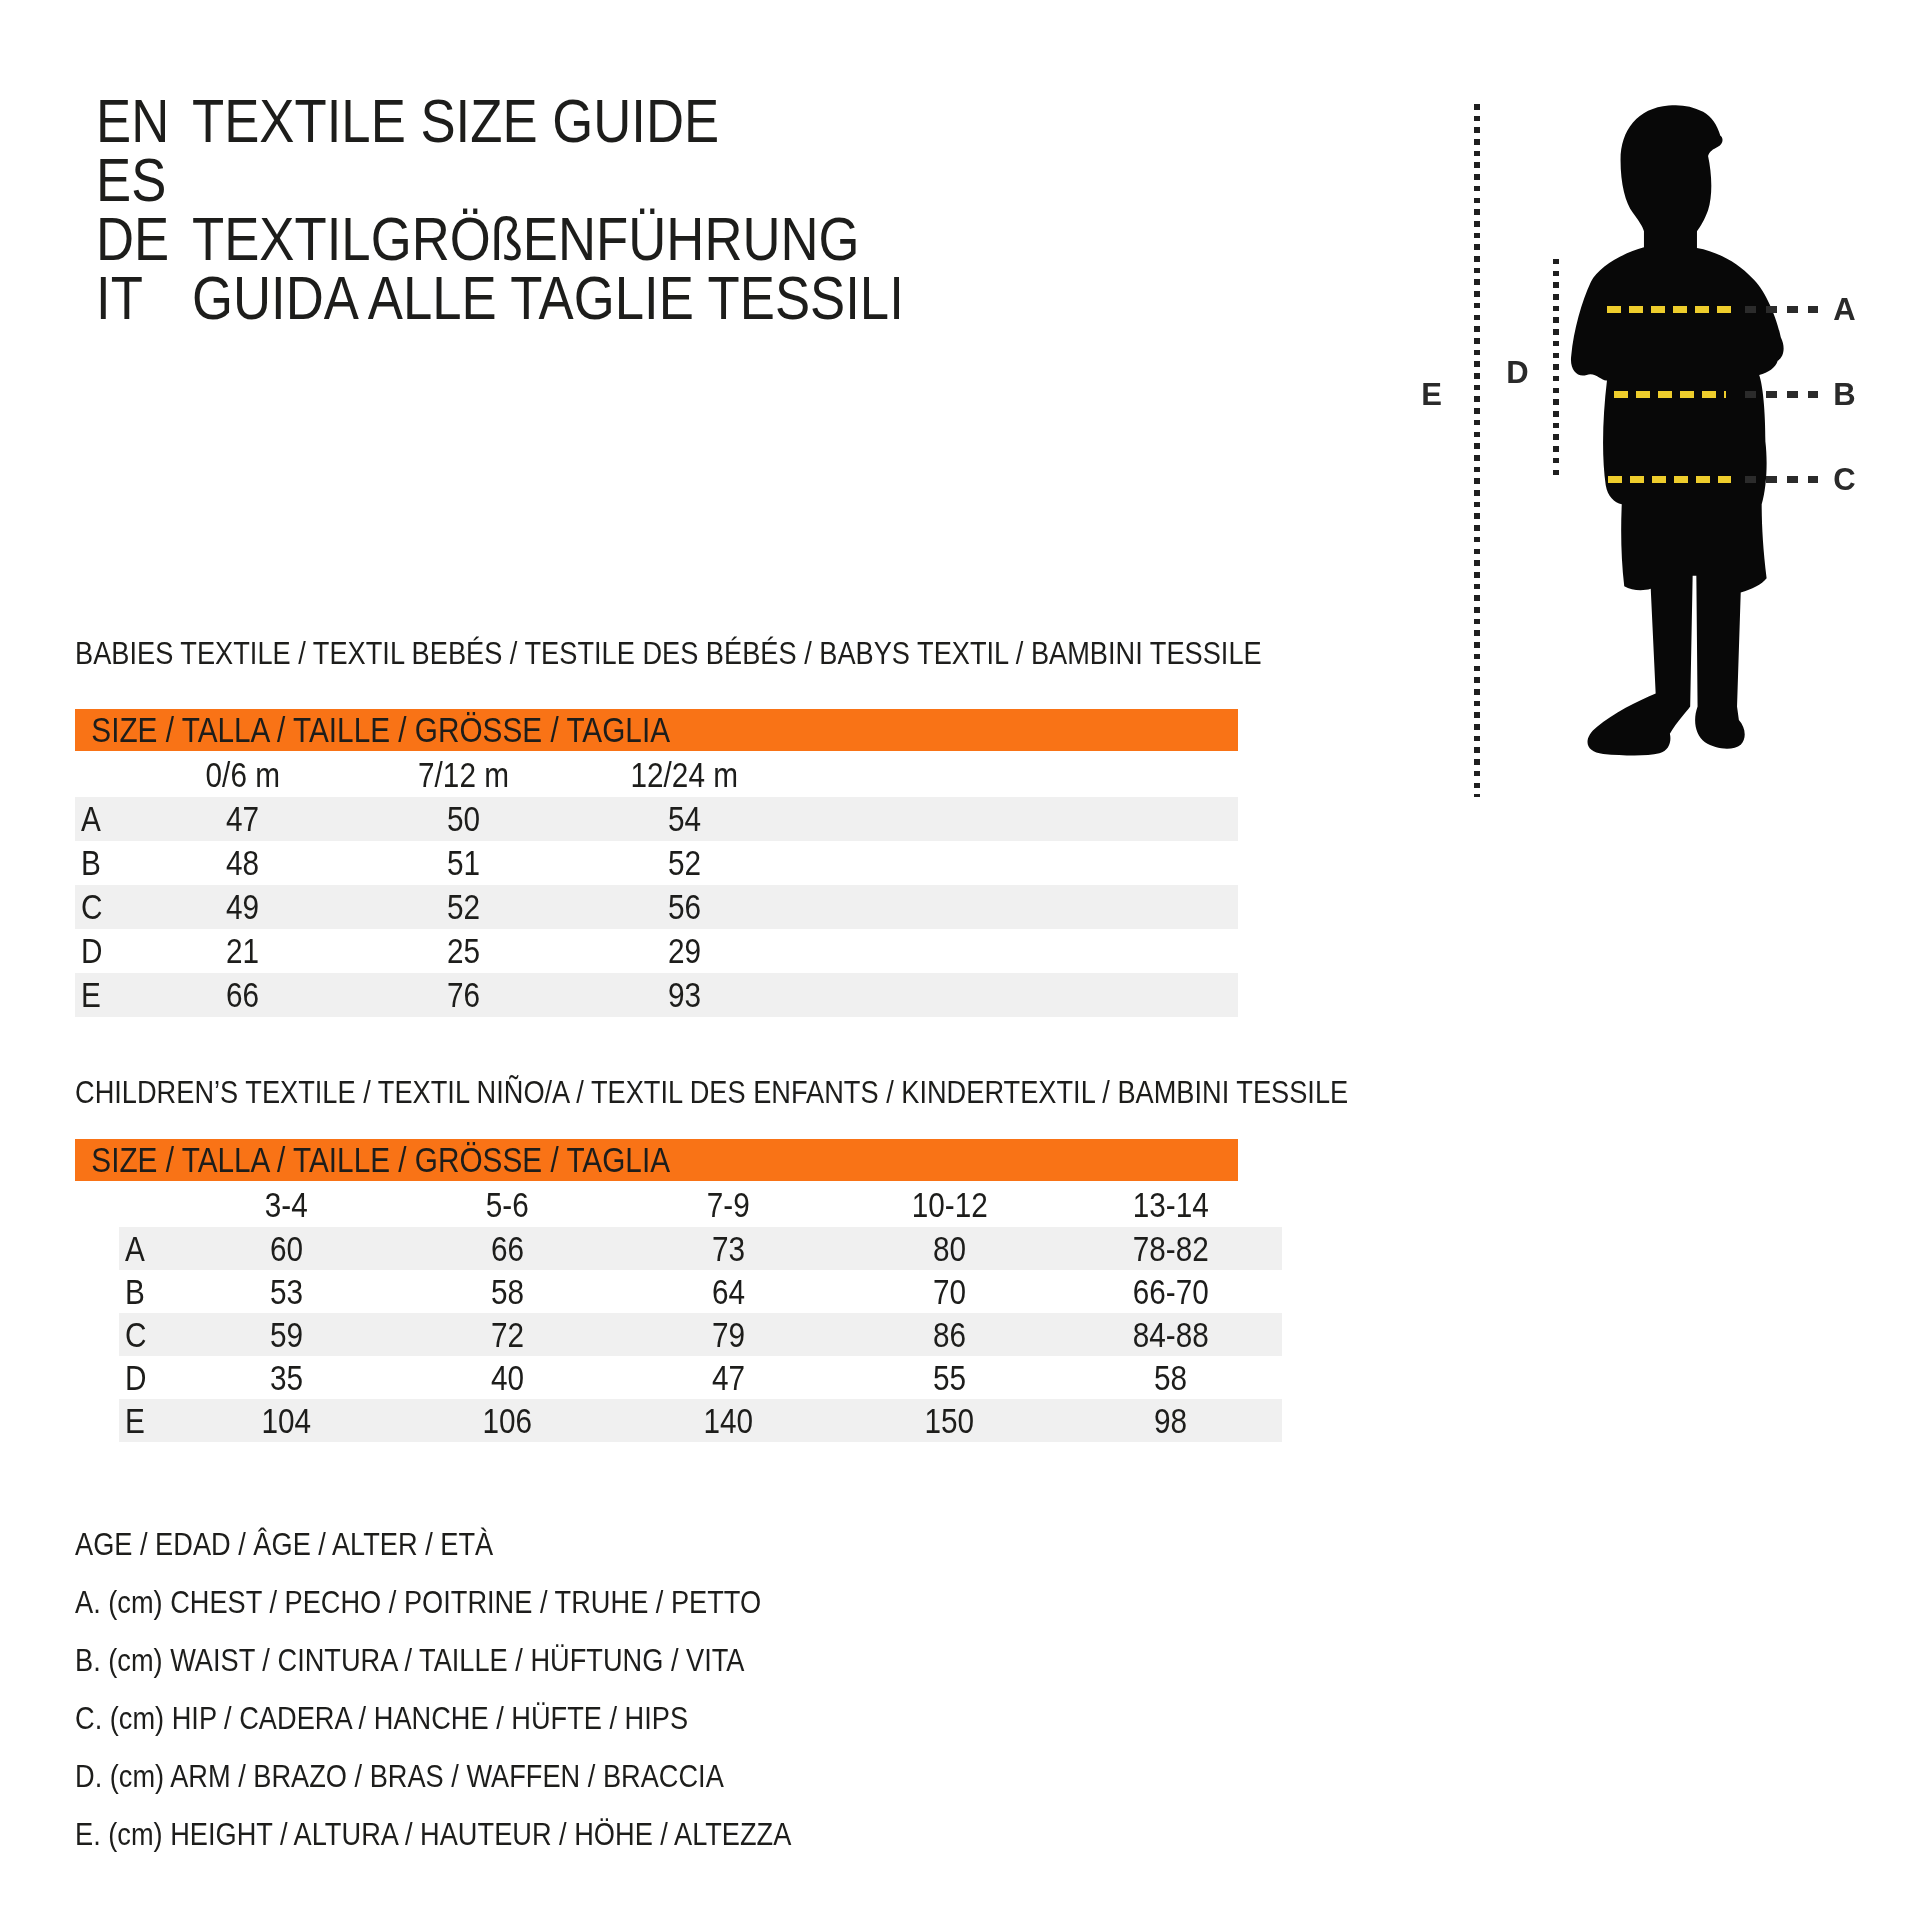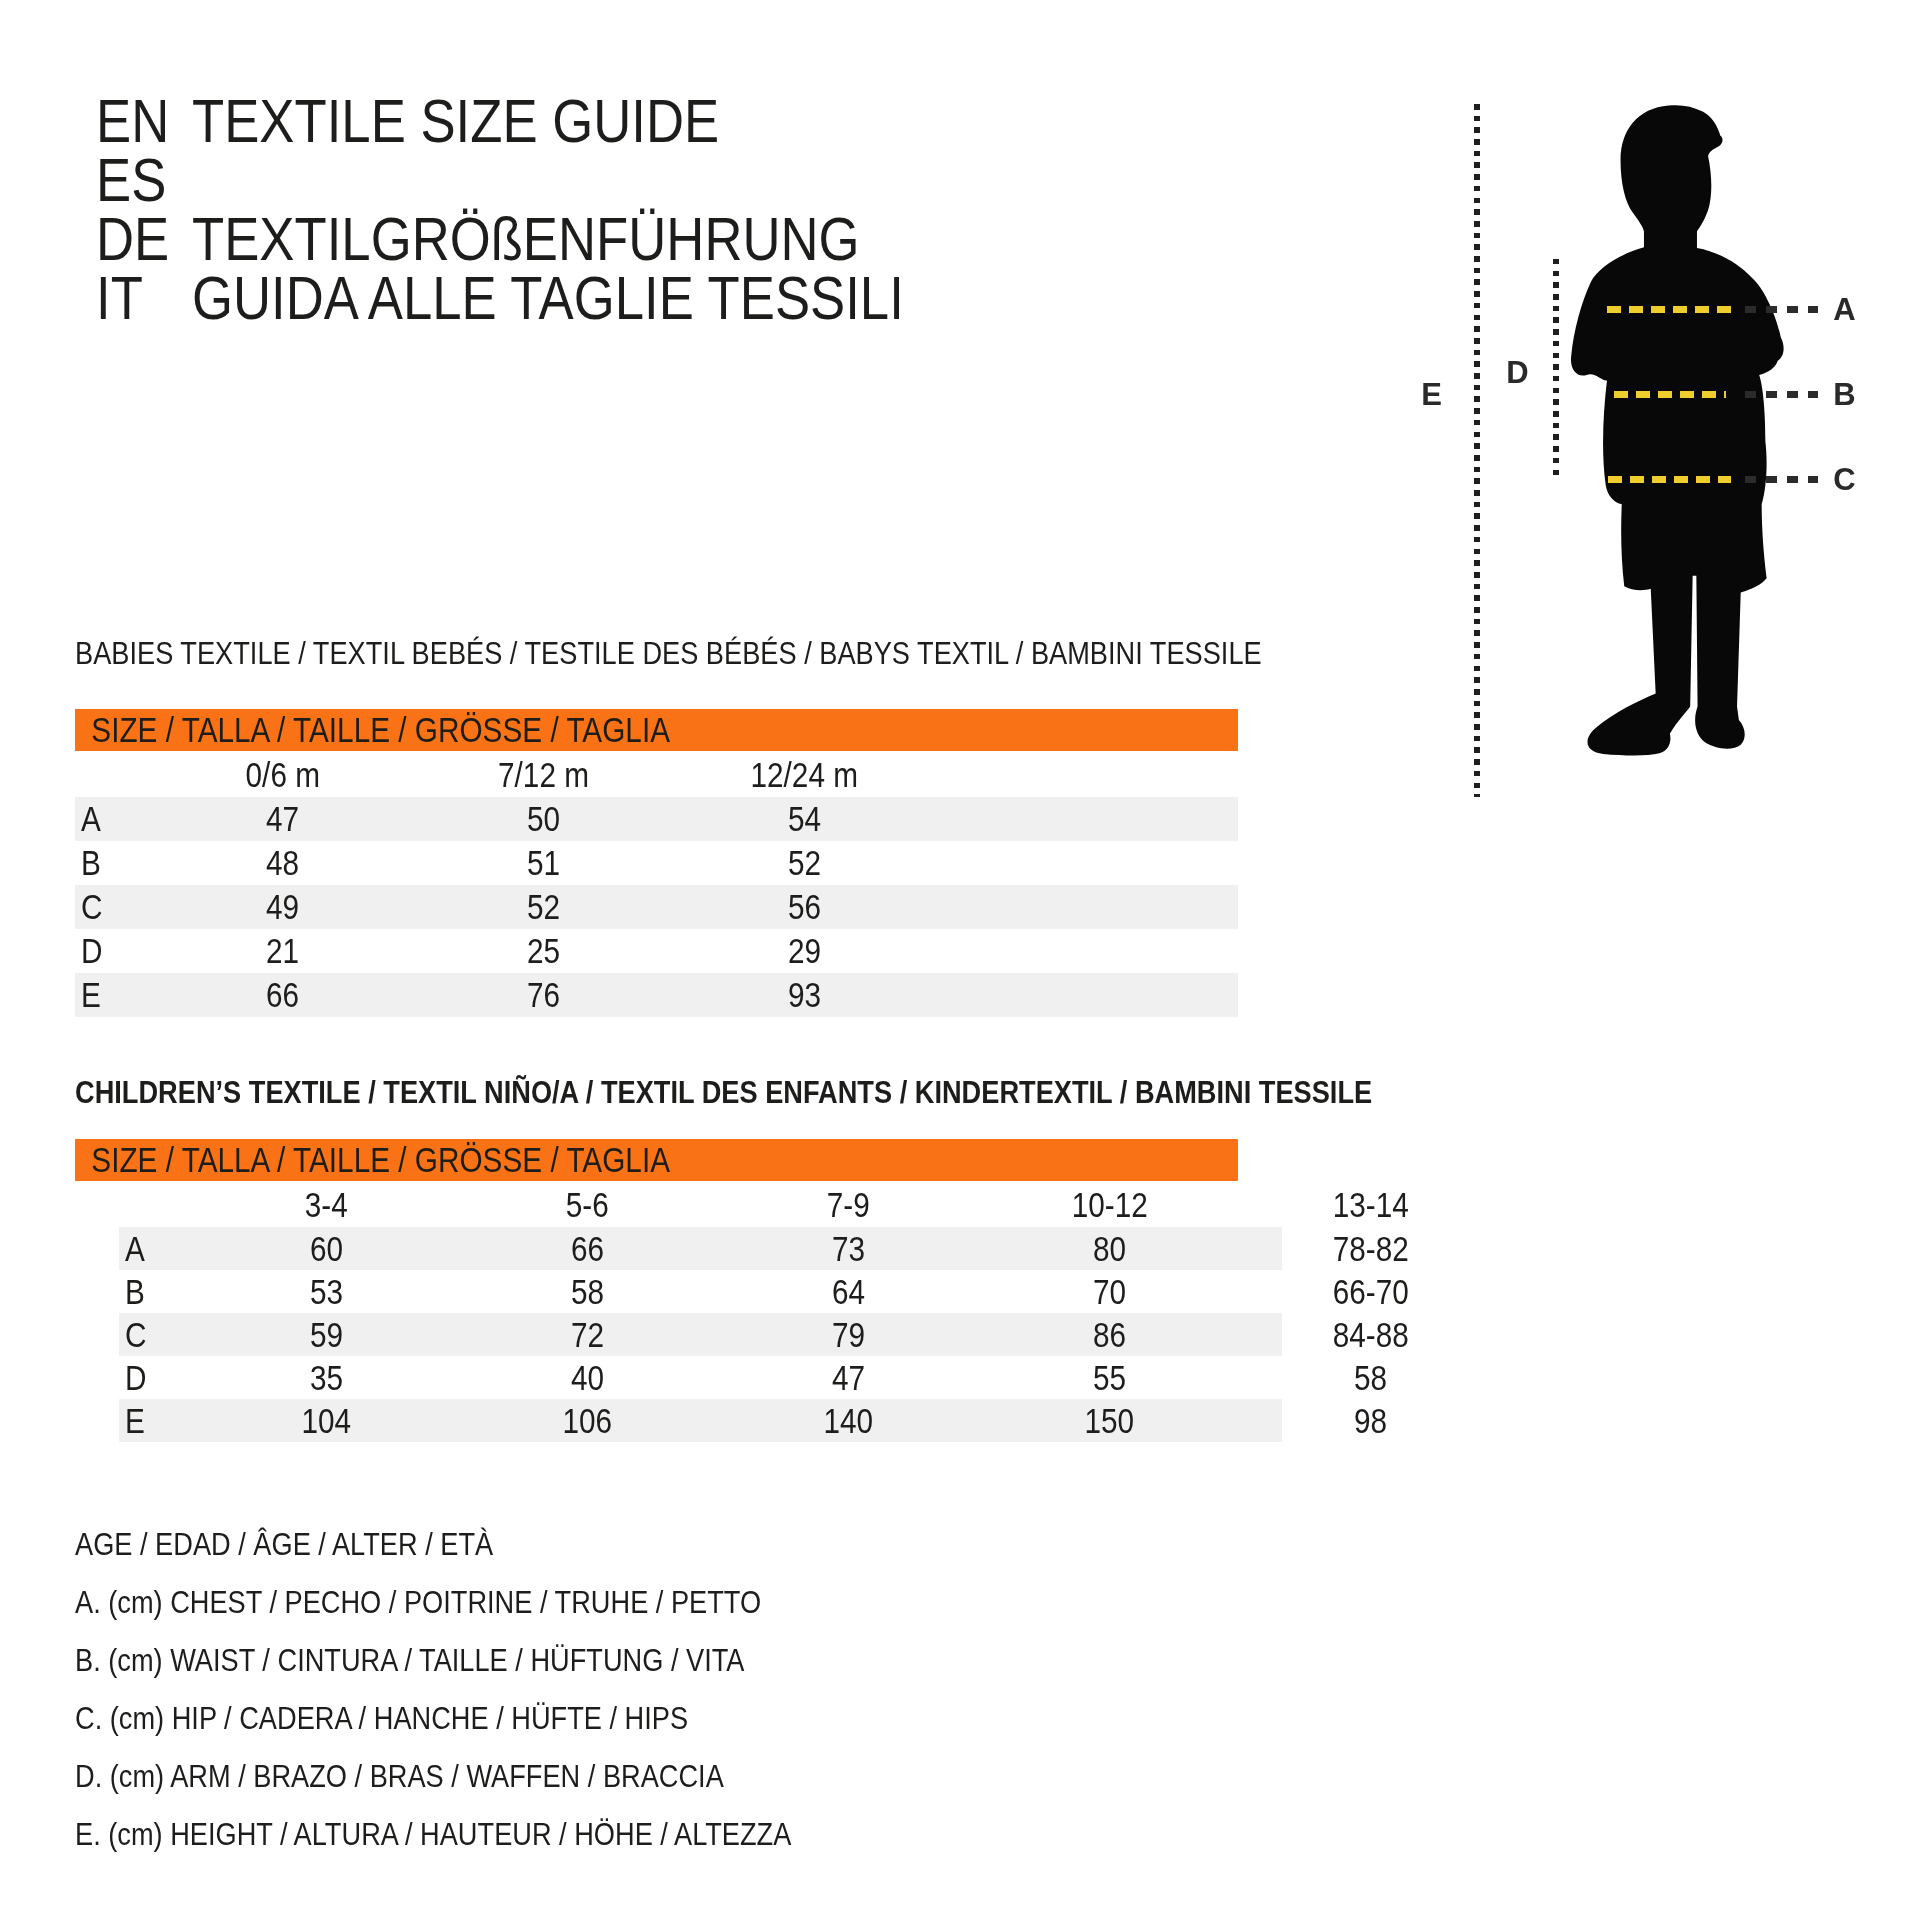--- a/index.html
+++ b/index.html
@@ -32,30 +32,30 @@
             font-size:31px;font-weight:bold;color:#2a2a2a;}
   .fl-a{left:1823px;top:292px;}
   .fl-b{left:1823px;top:377px;}
   .fl-c{left:1823px;top:462px;}
   .fl-d{left:1496px;top:355px;}
   .fl-e{left:1410px;top:377px;}
 
   
   .sec-head{left:75px;font-size:32px;line-height:43px;white-space:nowrap;}
   .h-babies{top:632px;}
-  .h-children{top:1071px;font-weight:bold;}
+  .h-children{top:1071px;}
 
   
   .sizebar{left:75px;width:1163px;height:42px;background:#f97316;display:flex;align-items:center;}
   .sizebar span{padding-left:8.6px;font-size:35px;}
   .b-babies{top:709px;}
   .b-children{top:1139px;}
 
   
-  .tblrow{display:grid;align-items:center;width:1163px;gap:40px;}
+  .tblrow{display:grid;align-items:center;width:1163px;}
   .g4{grid-template-columns:57px 221px 221px 221px 445px;}
   .g6{grid-template-columns:57px 221px 221px 221px 221px 221px;margin-left:44px;}
   .cell{text-align:center;font-size:35px;}
   .rl{padding-left:6.2px;font-size:35px;text-align:left;}
   .cols-babies{left:75px;top:753px;height:44px;}
   .rows-babies{left:75px;top:797px;}
   .rows-babies .tblrow{height:44px;}
   .cols-children{left:75px;top:1183px;height:44px;}
   .rows-children{left:75px;top:1227px;}
   .rows-children .tblrow{height:43px;}

